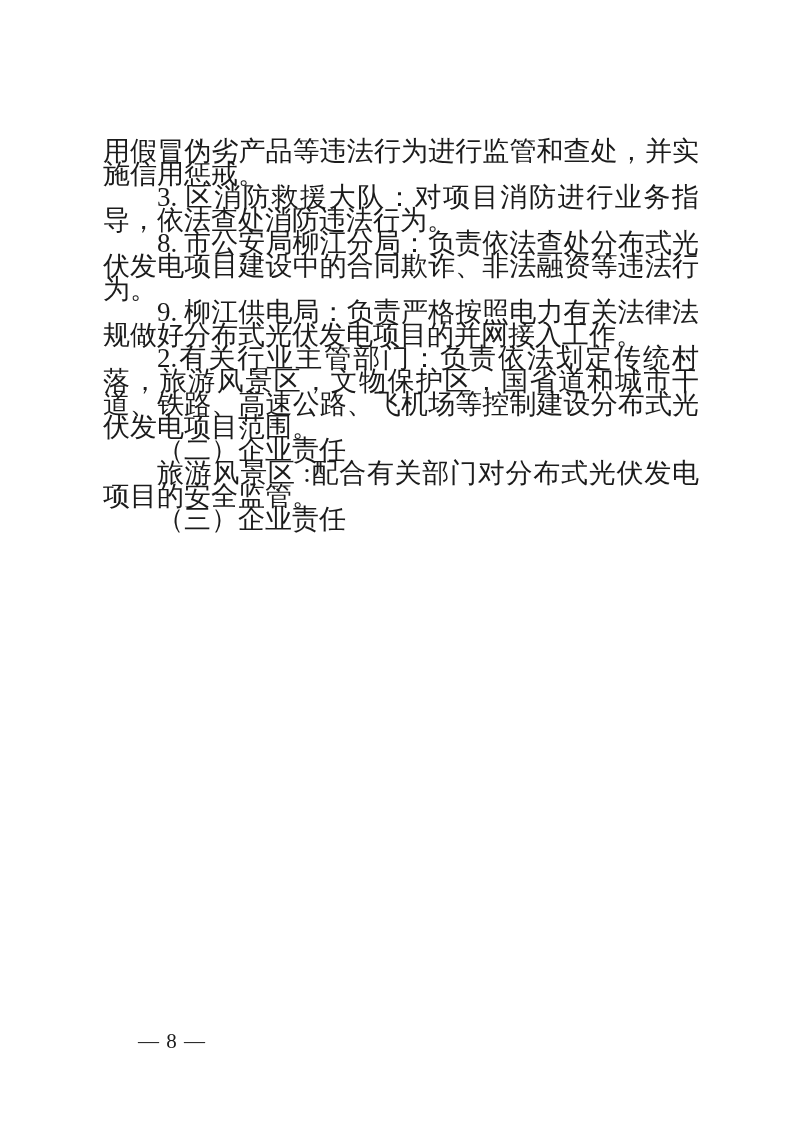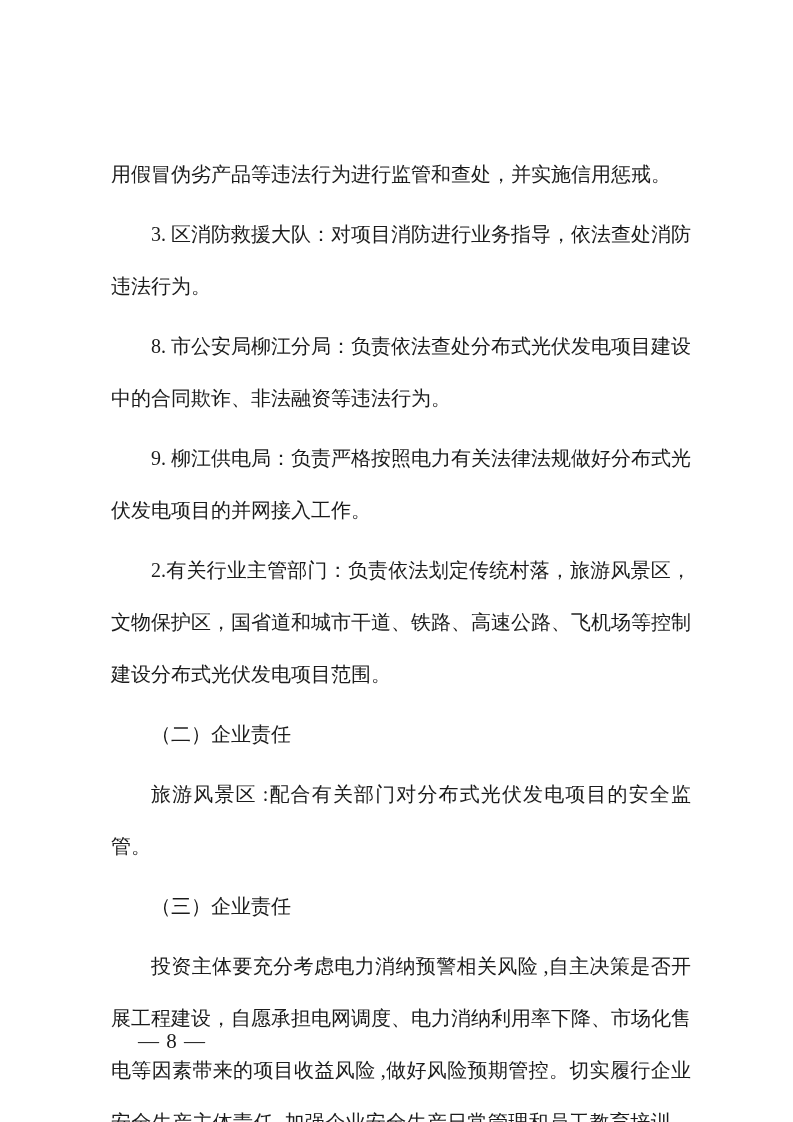--- a/index.html
+++ b/index.html
@@ -16,24 +16,24 @@
     font-family: "Liberation Serif", "DejaVu Serif", serif;
     color: #1b1b1b;
   }
   .content {
     position: absolute;
     left: 103px;
     top: 140px;
     width: 596px;
   }
   .content p {
-    margin: 8px;
+    margin: 0;
     padding: 0;
-    font-size: 20px;
-    line-height: 52px;
+    font-size: 27px;
+    line-height: 23px;
     text-align: justify;
     word-break: break-all;
   }
   .content p.indent {
     text-indent: 2em;
   }
   .footer {
     position: absolute;
     left: 138px;
     top: 1028px;
@@ -49,18 +49,17 @@
 <div class="page">
   <div class="content">
     <p>用假冒伪劣产品等违法行为进行监管和查处，并实施信用惩戒。</p>
     <p class="indent">3. 区消防救援大队：对项目消防进行业务指导，依法查处消防违法行为。</p>
     <p class="indent">8. 市公安局柳江分局：负责依法查处分布式光伏发电项目建设中的合同欺诈、非法融资等违法行为。</p>
     <p class="indent">9. 柳江供电局：负责严格按照电力有关法律法规做好分布式光伏发电项目的并网接入工作。</p>
     <p class="indent">2.有关行业主管部门：负责依法划定传统村落，旅游风景区，文物保护区，国省道和城市干道、铁路、高速公路、飞机场等控制建设分布式光伏发电项目范围。</p>
     <p class="indent">（二）企业责任</p>
     <p class="indent">旅游风景区 :配合有关部门对分布式光伏发电项目的安全监管。</p>
     <p class="indent">（三）企业责任</p>
-    <p class="indent">投资主体要充分考虑电力消纳预警相关风险 ,自主决策是否开展工程建设，自愿承担电网调度、电力消纳利用率下降、市场化售电等因素带来的项目收益风险 ,做好风险预期管控。切实履行企业安全生产主体责任 ,加强企业安全生产日常管理和员工教育培训，做好安全防护，严格按操作规程进行安装，杜绝安全事故发生。</p>
   </div>
   <div class="footer">
     <span>— 8 —</span>
   </div>
 </div>
 
 </body></html>

